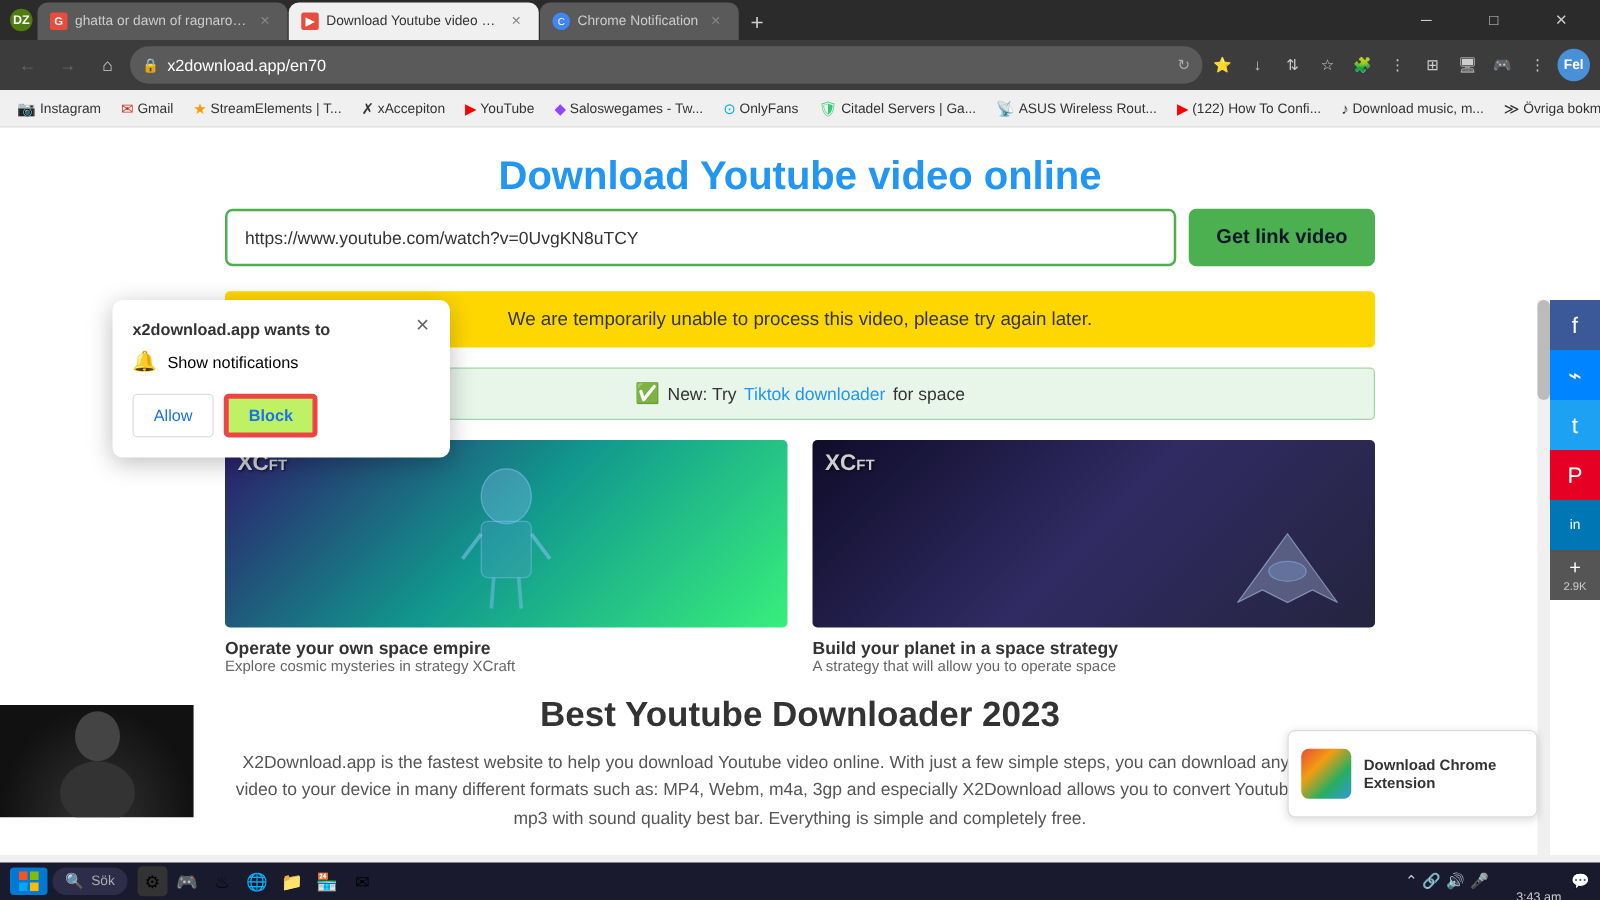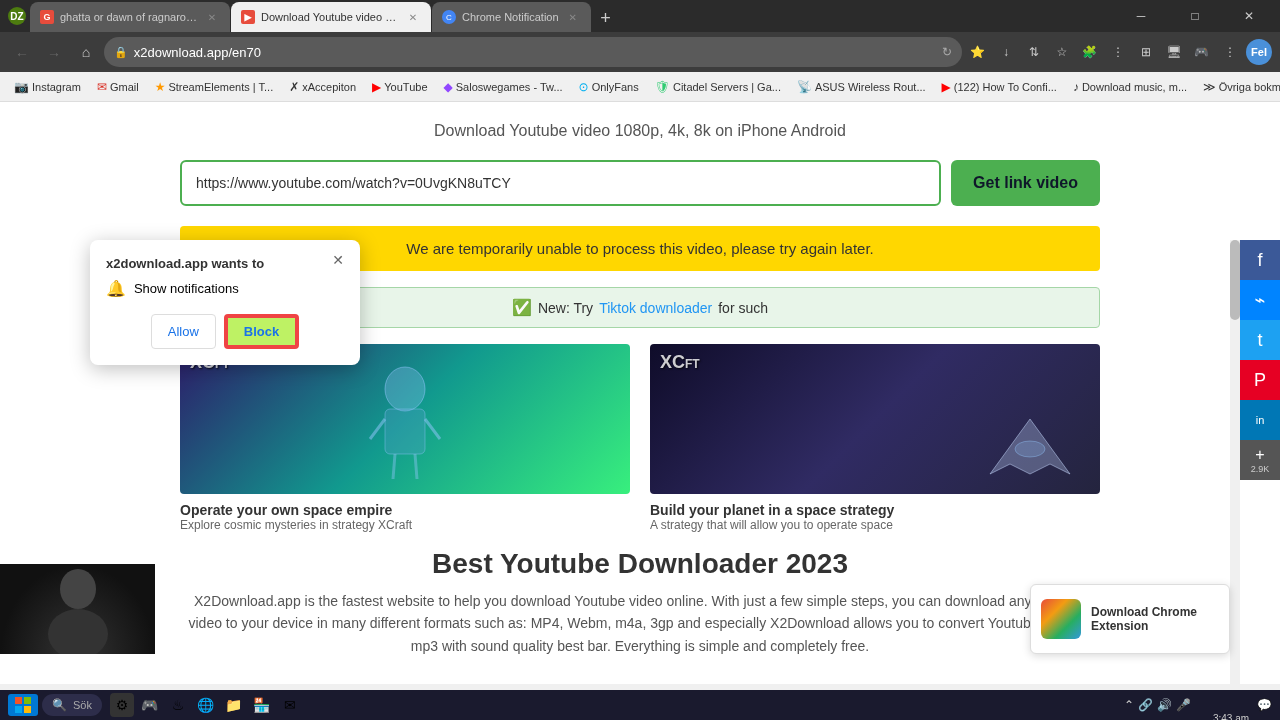--- a/index.html
+++ b/index.html
@@ -350,21 +350,21 @@
       font-size: 16px;
       color: #666;
     }
     .notif-label {
       font-size: 13px;
       color: #000000;
     }
     .notif-buttons {
       display: flex;
       gap: 8px;
-      justify-content: center;
+      justify-content: flex-start;
     }
     .notif-btn {
       padding: 6px 16px;
       border-radius: 4px;
       font-size: 13px;
       cursor: pointer;
       border: 1px solid #ddd;
       background: white;
       color: #333;
     }
@@ -654,36 +654,36 @@
     </div>
     <div class="bookmark-item">
       <span style="font-size:12px;">≫</span>
       <span>Övriga bokmärken</span>
     </div>
   </div>
 
   <div class="page-content">
 
     <div class="site-content">
-      <p class="sub-title">Download Youtube video 1080p, 4k, 8k on iPhone Android</p>
+      <h1 class="main-title">Download Youtube video online</h1>
 
       <div class="download-form">
         <input class="url-input" type="text" value="https://www.youtube.com/watch?v=0UvgKN8uTCY" style="">
         <button class="get-link-btn">Get link video</button>
       </div>
 
       <div class="error-banner">
         <span>We are temporarily unable to process this video, please try again later.</span>
       </div>
 
       <div class="tiktok-banner">
         <span style="color:#4caf50; font-size:16px;">✅</span>
         <span>New: Try</span>
         <span class="tiktok-link">Tiktok downloader</span>
-        <span>for such</span>
+        <span>for space</span>
       </div>
 
       <div class="game-ads">
 
         <div class="game-card">
           <div class="game-img game-img-left">
             <div class="game-logo">XC<span style="font-size:12px;">FT</span></div>
 
             <svg width="80" height="120" viewBox="0 0 80 120" style="position:absolute; left:50%; transform:translateX(-50%);">
               <ellipse cx="40" cy="30" rx="20" ry="22" fill="rgba(150,200,255,0.3)" stroke="rgba(150,200,255,0.5)" stroke-width="1"></ellipse>

